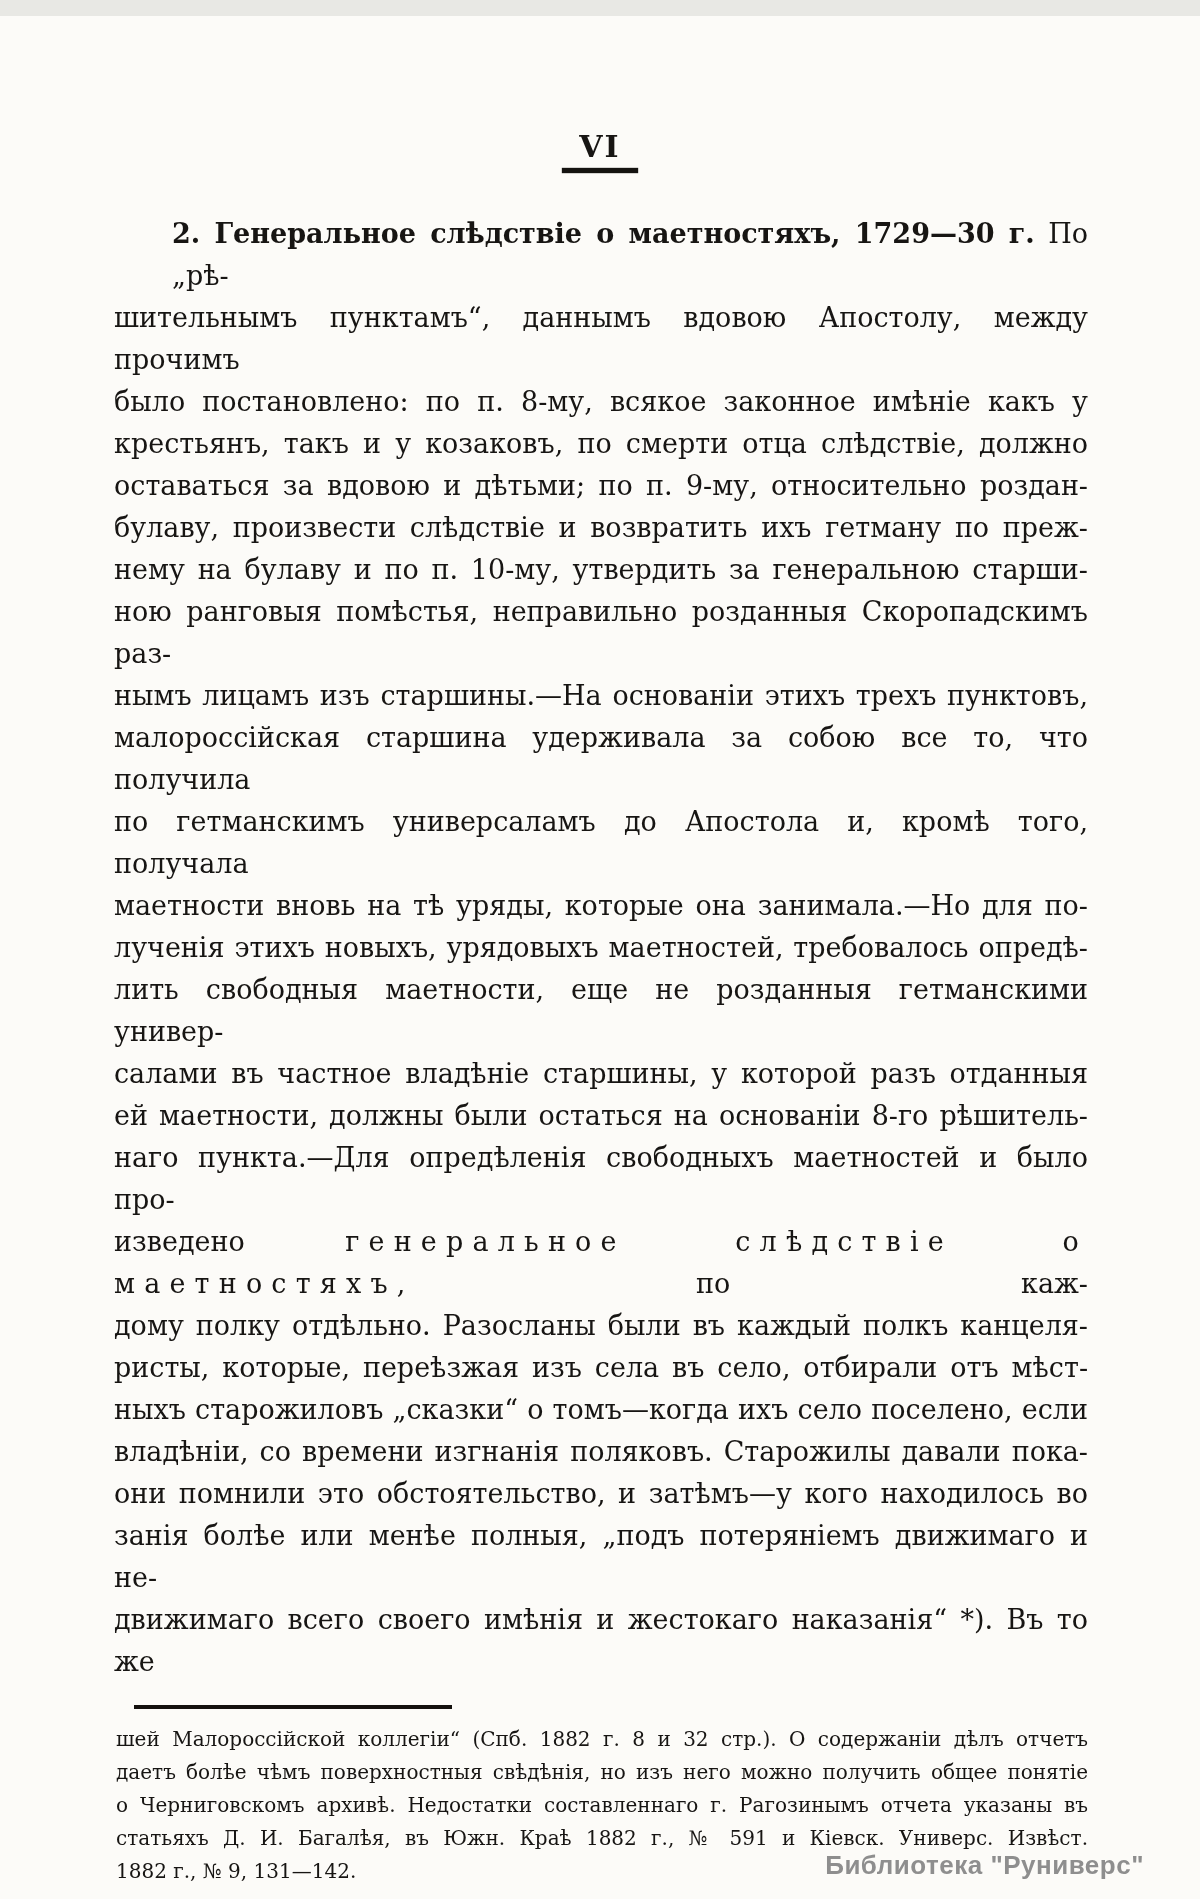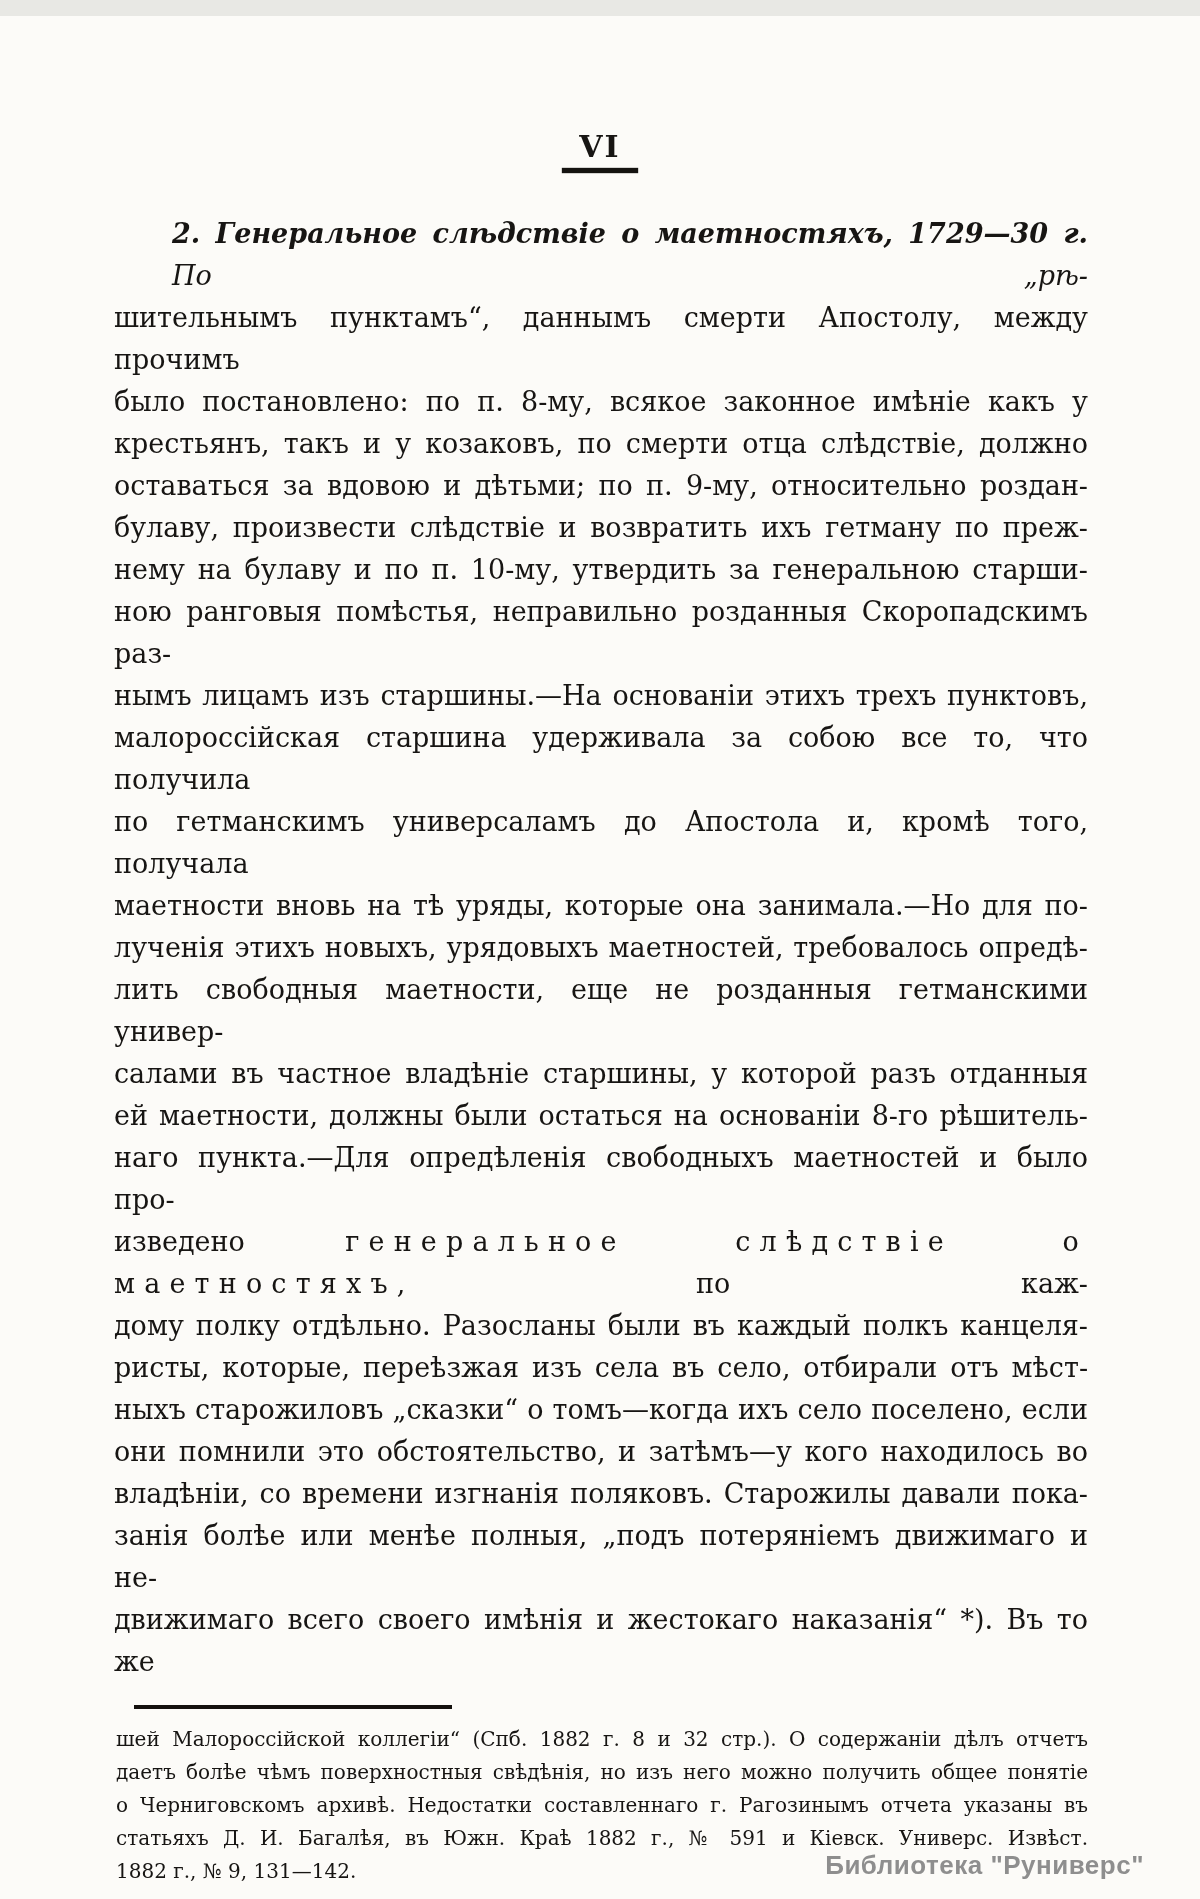--- a/index.html
+++ b/index.html
@@ -27,21 +27,21 @@
     margin:40px 112px 0 114px;
     font-size:27px;
   }
   .tl{
     line-height:42px;
     text-align:justify;
     text-align-last:justify;
     text-justify:inter-word;
     white-space:normal;
   }
-  .indent{padding-left:58px;font-style:italic;}
+  .indent{padding-left:58px;}
   .b{font-weight:bold;}
   .spaced{letter-spacing:0.34em;}
   .fn-rule{
     margin:22px 0 14px 134px;
     width:318px;height:4px;background:#14110e;
   }
   .footnotes{
     margin:2px 112px 0 116px;
     font-size:20px;
   }
@@ -68,21 +68,21 @@
 
   <div class="pageno-wrap">
     <div class="pageno">VI</div>
     <div class="pageno-rule"></div>
   </div>
 
   <div class="main">
     <div class="tl indent"><span class="b">2. Генеральное слѣдствіе о маетностяхъ, 1729—30 г.</span>
       <span>По „рѣ-</span></div>
 
-    <div class="tl">шительнымъ пунктамъ“, даннымъ смерти Апостолу, между прочимъ</div>
+    <div class="tl">шительнымъ пунктамъ“, даннымъ вдовою Апостолу, между прочимъ</div>
     <div class="tl">было постановлено: по п. 8-му, всякое законное имѣніе какъ у</div>
     <div class="tl">крестьянъ, такъ и у козаковъ, по смерти отца слѣдствіе, должно</div>
     <div class="tl">оставаться за вдовою и дѣтьми; по п. 9-му, относительно роздан-</div>
     <div class="tl">булаву, произвести слѣдствіе и возвратить ихъ гетману по преж-</div>
     <div class="tl">нему на булаву и по п. 10-му, утвердить за генеральною старши-</div>
     <div class="tl">ною ранговыя помѣстья, неправильно розданныя Скоропадскимъ раз-</div>
     <div class="tl">нымъ лицамъ изъ старшины.—На основаніи этихъ трехъ пунктовъ,</div>
     <div class="tl">малороссійская старшина удерживала за собою все то, что получила</div>
     <div class="tl">по гетманскимъ универсаламъ до Апостола и, кромѣ того, получала</div>
     <div class="tl">маетности вновь на тѣ уряды, которые она занимала.—Но для по-</div>
@@ -91,22 +91,22 @@
     <div class="tl">салами въ частное владѣніе старшины, у которой разъ отданныя</div>
     <div class="tl">ей маетности, должны были остаться на основаніи 8-го рѣшитель-</div>
     <div class="tl">наго пункта.—Для опредѣленія свободныхъ маетностей и было про-</div>
 
     <div class="tl"><span>изведено</span>
       <span class="spaced">генеральное слѣдствіе о маетностяхъ</span><span>, по каж-</span></div>
 
     <div class="tl">дому полку отдѣльно. Разосланы были въ каждый полкъ канцеля-</div>
     <div class="tl">ристы, которые, переѣзжая изъ села въ село, отбирали отъ мѣст-</div>
     <div class="tl">ныхъ старожиловъ „сказки“ о томъ—когда ихъ село поселено, если</div>
+    <div class="tl">владѣніи, со времени изгнанія поляковъ. Старожилы давали пока-</div>
     <div class="tl">они помнили это обстоятельство, и затѣмъ—у кого находилось во</div>
-    <div class="tl">владѣніи, со времени изгнанія поляковъ. Старожилы давали пока-</div>
     <div class="tl">занія болѣе или менѣе полныя, „подъ потеряніемъ движимаго и не-</div>
     <div class="tl">движимаго всего своего имѣнія и жестокаго наказанія“ *). Въ то же</div>
   </div>
 
   <div class="fn-rule"></div>
 
   <div class="footnotes">
     <div>
       <div class="fl">шей Малороссійской коллегіи“ (Спб. 1882 г. 8 и 32 стр.). О содержаніи дѣлъ отчетъ</div>
       <div class="fl">даетъ болѣе чѣмъ поверхностныя свѣдѣнія, но изъ него можно получить общее понятіе</div>

